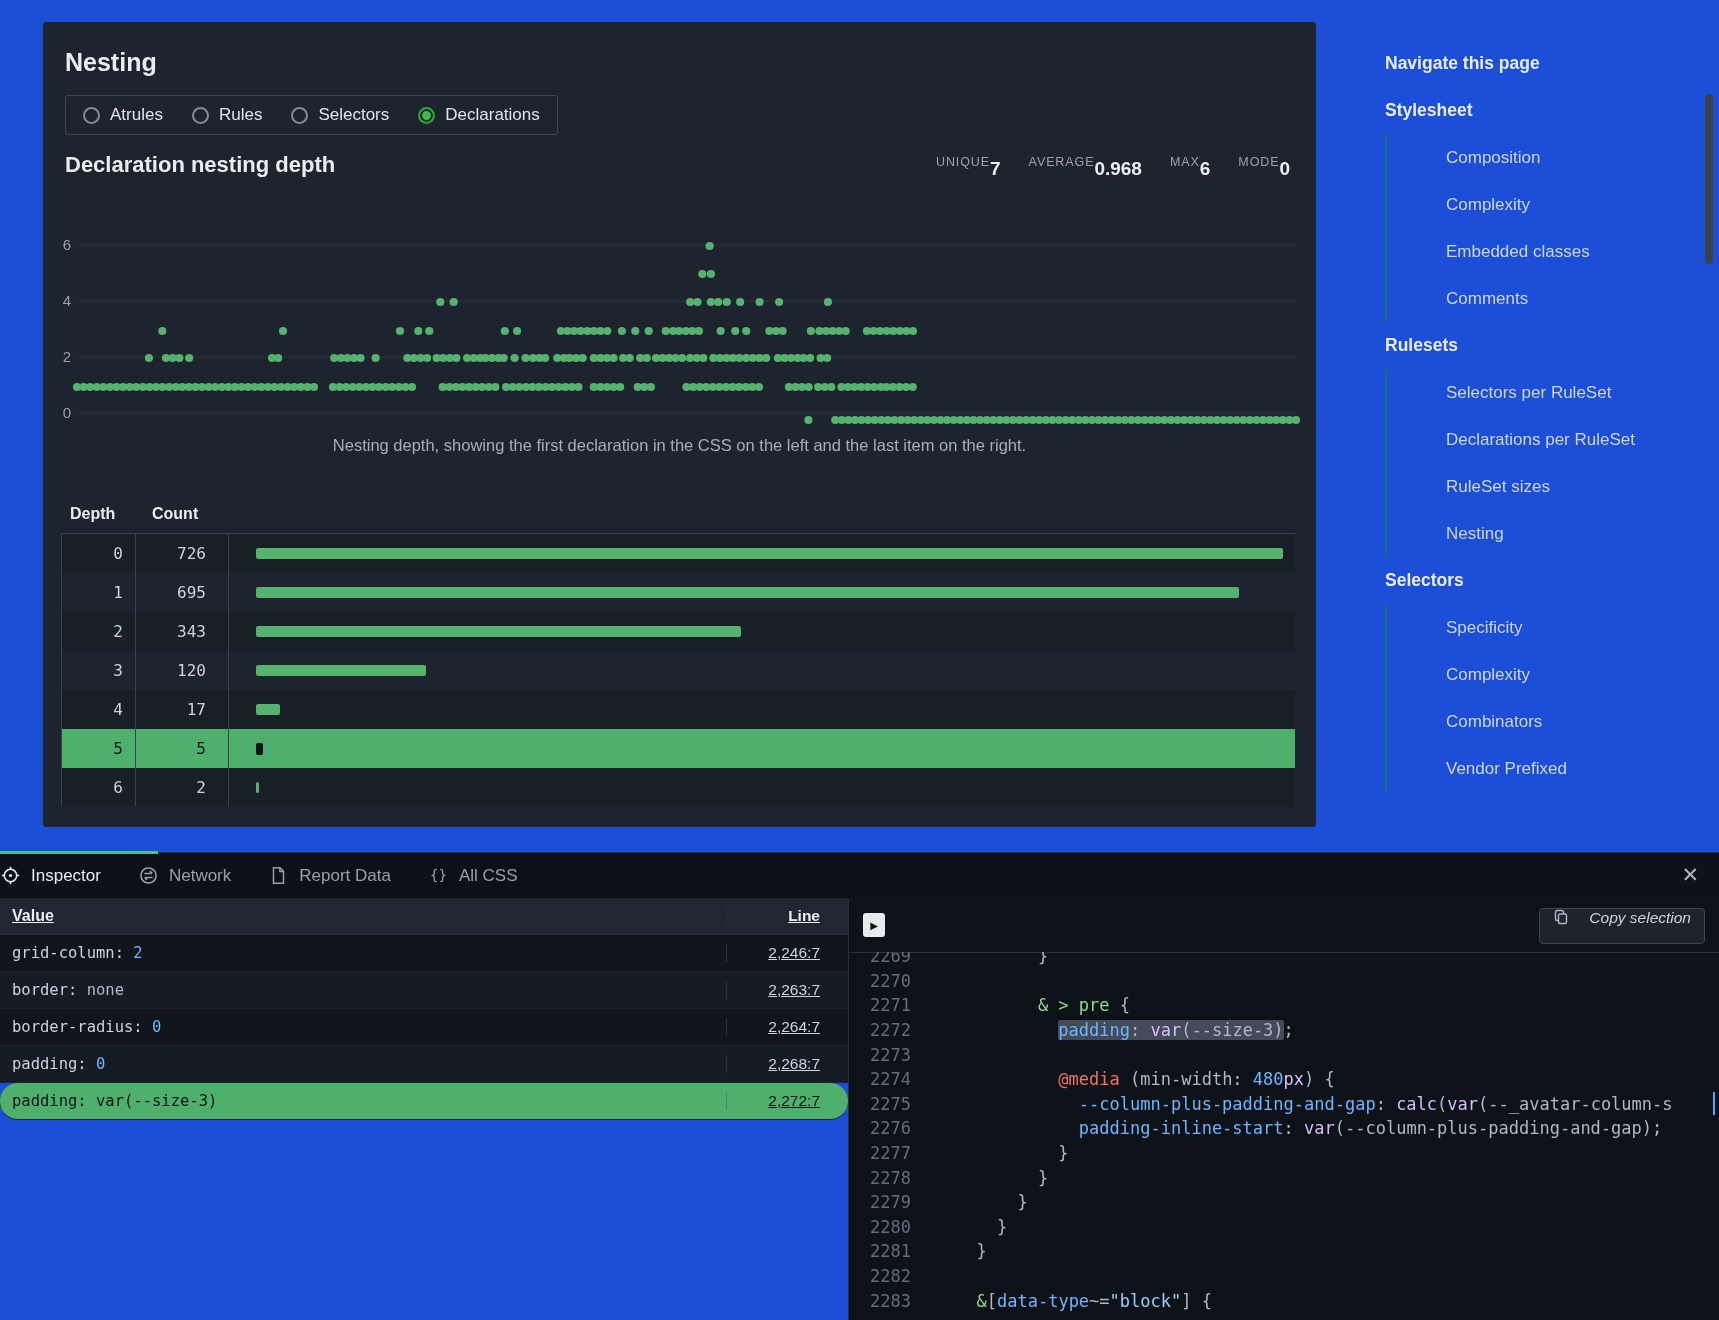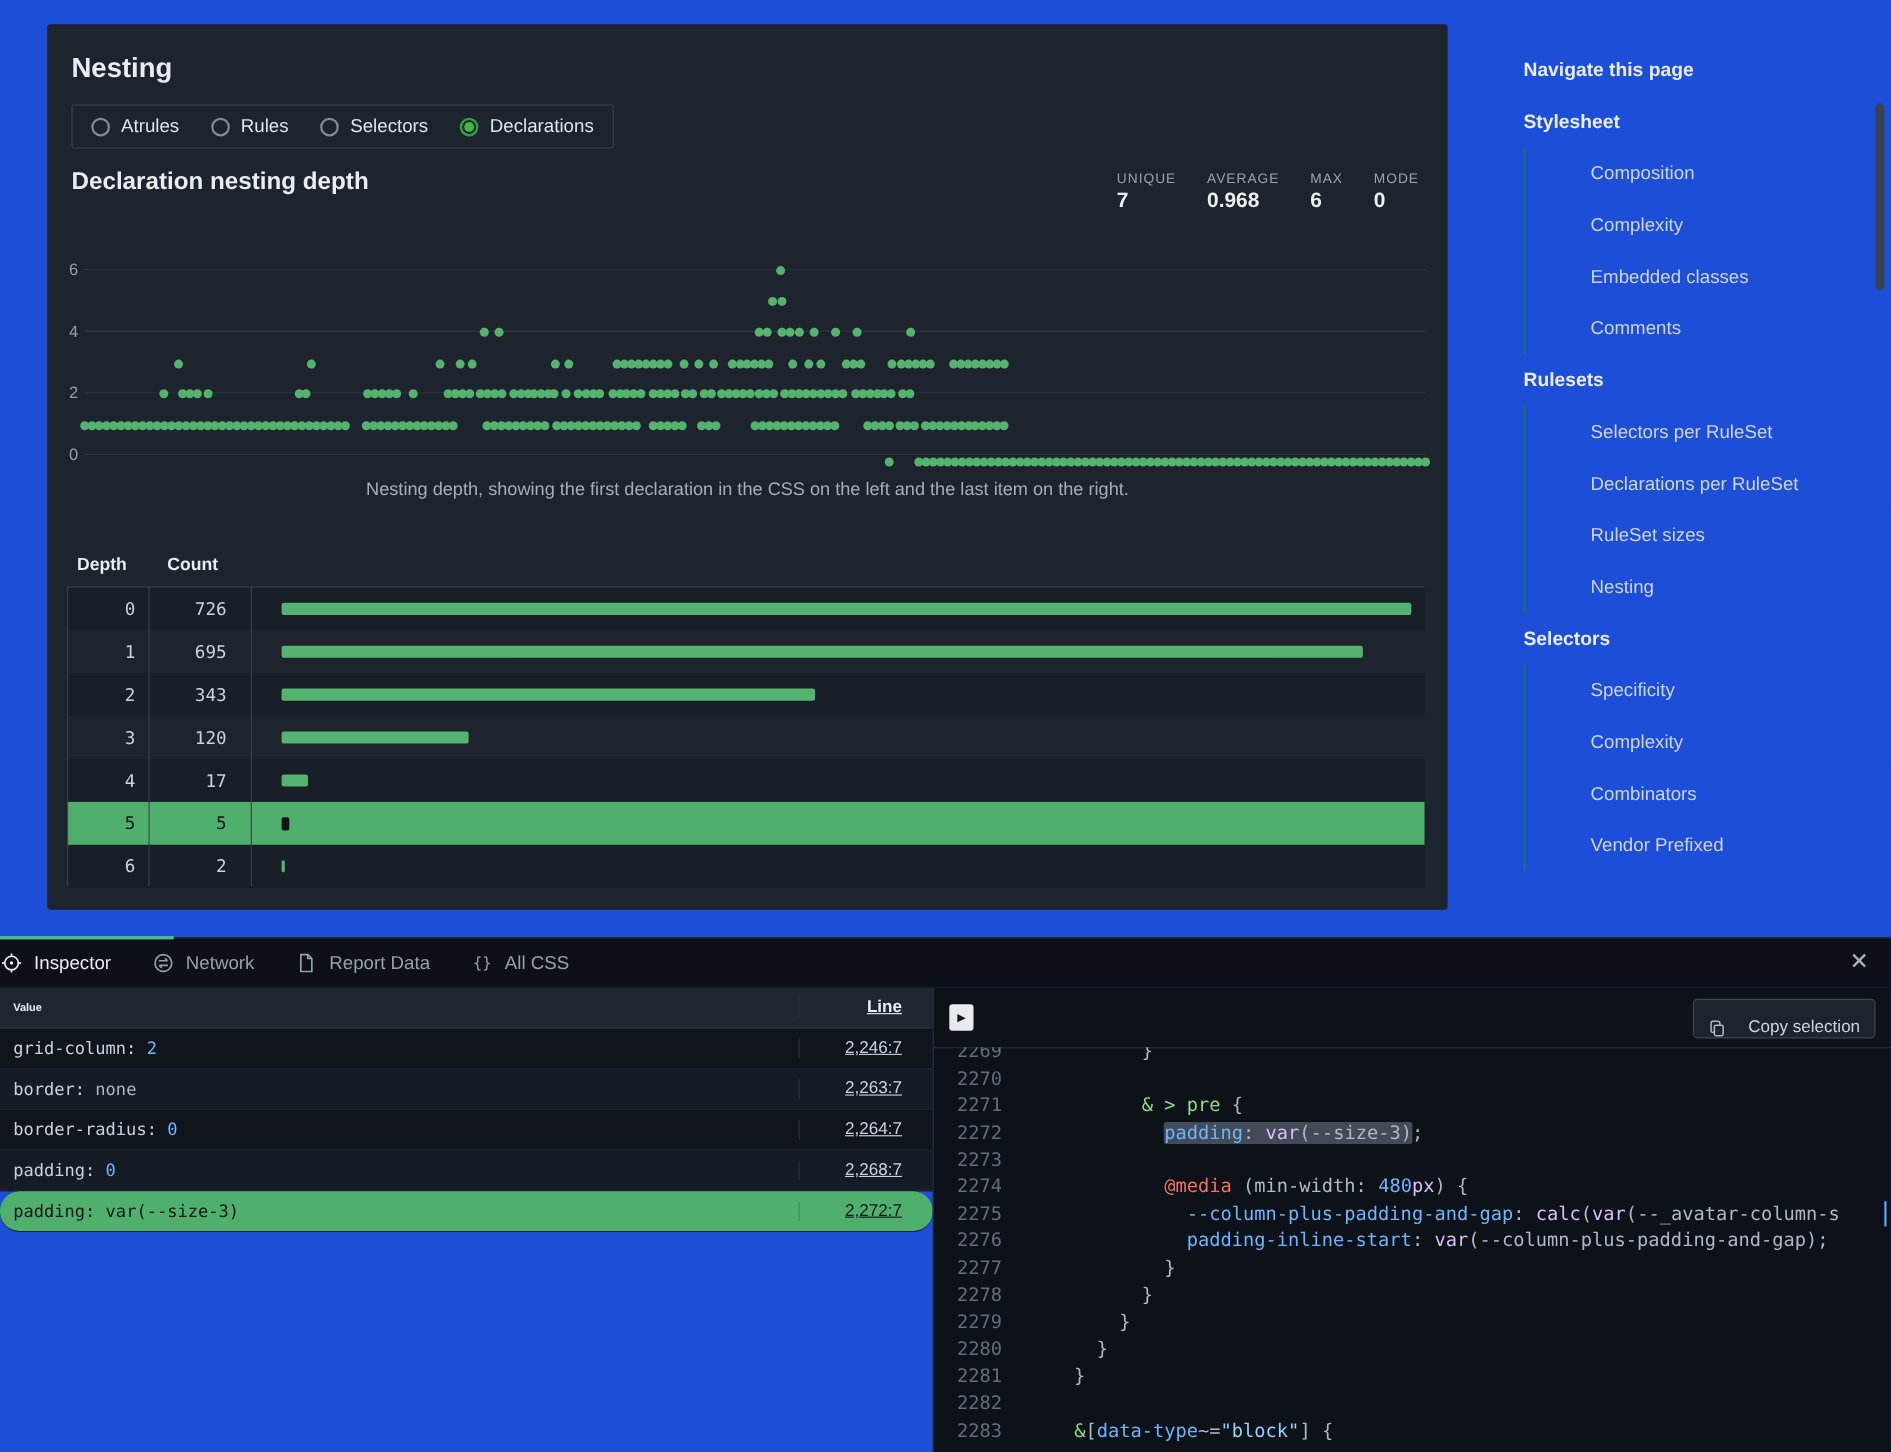--- a/index.html
+++ b/index.html
@@ -9,21 +9,21 @@
   .card{position:absolute;left:43px;top:22px;width:1273px;height:805px;background:#1d242d;border-radius:3px;}
   .card h1{position:absolute;left:22px;top:26px;margin:0;font-size:25px;font-weight:600;color:#e9edf1;}
   .radio-box{position:absolute;left:22px;top:73px;height:38px;display:inline-flex;align-items:center;
              gap:29px;padding:0 17px;border:1px solid #3b434e;border-radius:2px;}
   .radio-item{display:flex;align-items:center;gap:10px;cursor:pointer;}
   .radio-circle{width:17px;height:17px;border-radius:50%;border:2px solid #828b95;box-sizing:border-box;background:transparent;}
   .radio-circle.sel{border-color:#2ea043;background:#3fb950;box-shadow:inset 0 0 0 2px #13241a;}
   .radio-label{font-size:17px;color:#dfe5ea;}
   .card h2{position:absolute;left:22px;top:130px;margin:0;font-size:22px;font-weight:600;color:#e9edf1;}
   .stats{position:absolute;right:26px;top:133px;display:flex;gap:28px;}
-  .stat{display:flex;flex-direction:column;}
+  .stat{display:flex;}
   .stat .lab{font-size:12.5px;letter-spacing:.9px;color:#99a3ad;}
   .stat .val{font-size:19px;font-weight:700;color:#eceff2;margin-top:3px;}
   .chart{position:absolute;left:20px;top:203px;}
   .caption{position:absolute;left:0;right:0;top:414px;margin:0;text-align:center;font-size:16.5px;color:#a6aeb8;}
   
   .depth-table{position:absolute;left:18px;top:472px;right:21px;}
   .dt-head{display:flex;height:39px;align-items:center;border-bottom:1px solid #3a424c;font-weight:700;font-size:16px;color:#e9edf1;}
   .dt-c1{width:74px;box-sizing:border-box;}
   .dt-c2{width:93px;box-sizing:border-box;}
   .dt-head .dt-c1{padding-left:9px;}
@@ -51,37 +51,37 @@
   .tabs{display:flex;align-items:center;height:100%;padding-left:1px;gap:38px;}
   .tab{display:flex;align-items:center;gap:11px;font-size:17px;color:#97a1ab;cursor:pointer;}
   .tab.active{color:#e9edf1;}
   .tab svg{width:19px;height:19px;stroke:currentColor;fill:none;stroke-width:1.5;}
   .close-btn{position:absolute;right:20px;top:9px;font-size:21px;color:#aab4be;cursor:pointer;line-height:26px;}
   
   .value-table{position:absolute;left:0;top:898px;width:848px;}
   .vt-row{display:flex;height:37px;align-items:center;box-sizing:border-box;border-bottom:1px solid #1d232b;}
   .vt-head{background:#202731;font-weight:700;font-size:16px;color:#e9edf1;border-bottom:1px solid #2b323c;}
   .vt-val{flex:1;padding-left:12px;font-family:"DejaVu Sans Mono",monospace;font-size:15.5px;white-space:pre;}
-  .vt-head .vt-val{font-family:"Liberation Sans",sans-serif;font-size:10px;}
+  .vt-head .vt-val{font-family:"Liberation Sans",sans-serif;font-size:16px;text-decoration:underline;}
   .vt-line{width:122px;box-sizing:border-box;border-left:1px solid #2a313a;text-align:right;padding-right:28px;
            font-size:15.5px;color:#ccd6e0;}
   .vt-line a{color:inherit;text-decoration:underline;}
   .vt-row:nth-child(even):not(.sel){background:#161c24;}
   .vt-row:nth-child(odd):not(.sel):not(.vt-head){background:#10151c;}
   .vt-row.sel{background:#4fb06d;border-radius:18px;}
   .vt-row.sel .vt-val span{color:#0f151a !important;}
   .vt-row.sel .vt-line{color:#0f151a;border-left-color:#3d8f57;}
   .tk-prop{color:#c9d4de;} .tk-fg{color:#c9d4de;} .tk-num{color:#6cb6ff;} .tk-kw{color:#aebac6;}
   
   .code-panel{position:absolute;left:848px;top:898px;width:871px;height:422px;background:#0d1218;border-left:1px solid #272e37;box-sizing:border-box;}
   .code-topbar{position:absolute;left:0;top:0;right:0;height:54px;border-bottom:1px solid #2b323c;}
   .panel-icon{position:absolute;left:14px;top:15px;width:22px;height:24px;background:#e7ebee;border-radius:3px;
               display:flex;align-items:center;justify-content:center;color:#10151b;font-size:10px;cursor:pointer;}
-  .copy-btn{position:absolute;right:14px;top:10px;height:34px;display:flex;align-items:flex-end;gap:20px;padding:0 13px;
-            background:#1d242c;border:1px solid #3e4651;border-radius:4px;font-size:15.5px;color:#ccd4dc;cursor:pointer;}
+  .copy-btn{position:absolute;right:14px;top:10px;height:34px;display:flex;align-items:flex-start;gap:20px;padding:0 13px;
+            background:#1d242c;border:1px solid #3e4651;border-radius:4px;font-size:15.5px;color:#ccd4dc;cursor:pointer;font-style:italic;}
   .copy-btn svg{width:16px;height:16px;stroke:#aeb8c2;fill:none;stroke-width:1.4;}
   .code-lines{position:absolute;left:0;top:54px;right:0;bottom:0;overflow:hidden;}
   .code-inner{position:absolute;left:0;top:-8px;right:0;}
   .cl{display:flex;height:24.6px;align-items:center;font-family:"DejaVu Sans Mono",monospace;font-size:17px;}
   .cl .num{width:62px;text-align:right;color:#636e7b;flex:none;}
   .cl pre{margin:0 0 0 45px;font:inherit;white-space:pre;}
   .c-fg{color:#aeb9c5;} .c-green{color:#8ddb8c;} .c-prop{color:#6cb6ff;} .c-func{color:#dcbdfb;}
   .c-at{color:#f47067;} .c-num{color:#6cb6ff;} .c-unit{color:#dcbdfb;} .c-str{color:#96d0ff;}
   .sel-bg{background:#424b57;border-radius:2px;}
   .cursor{position:absolute;left:864px;top:194px;width:2px;height:23px;background:#58a6ff;}

